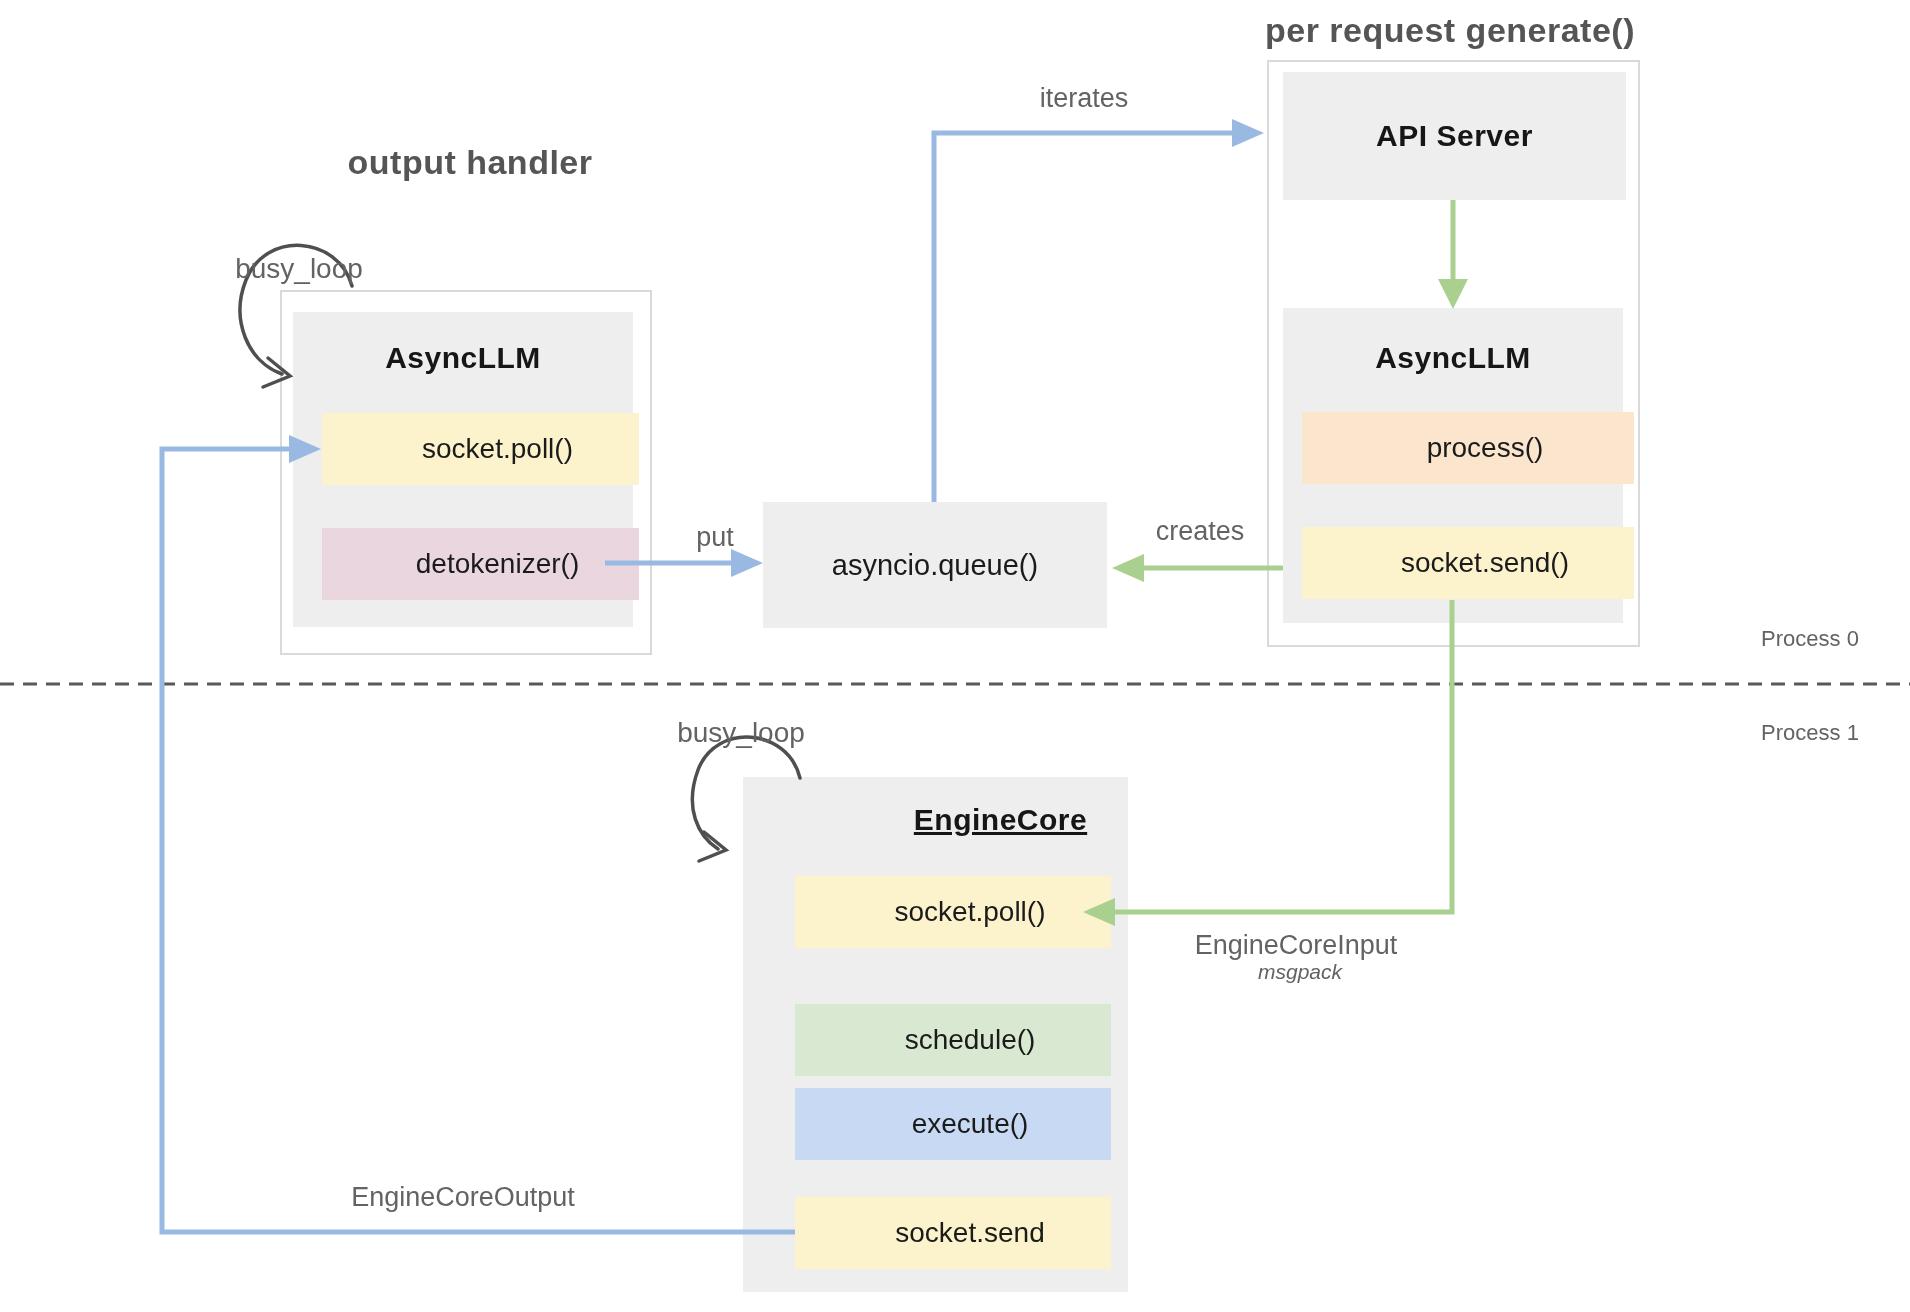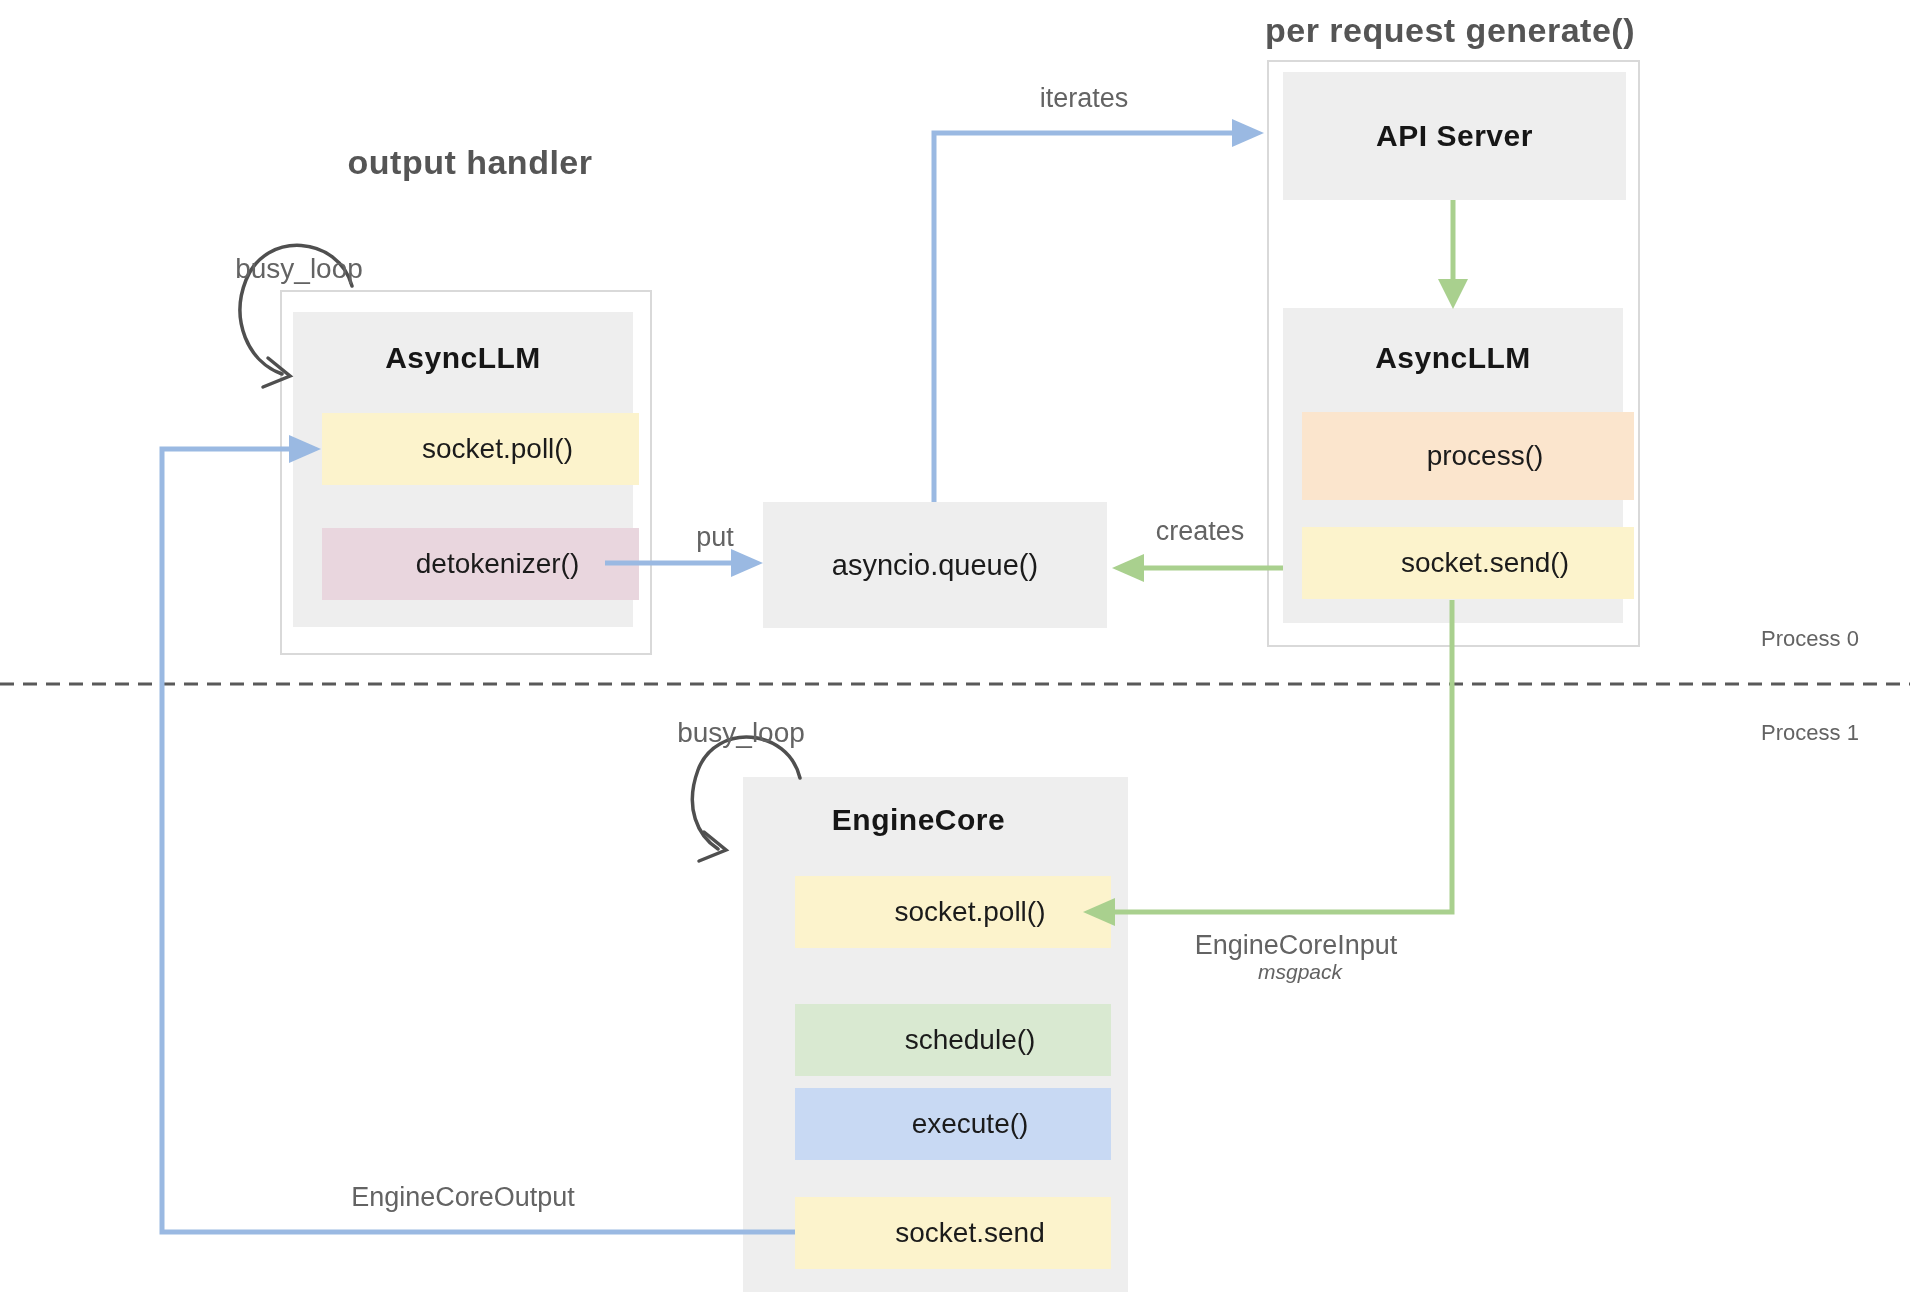--- a/index.html
+++ b/index.html
@@ -79,33 +79,33 @@
   </div>
   <div class="method m-pink" style="left:322px;top:528px;width:283px;height:72px;">
     <span>detokenizer()</span>
   </div>
 
   <div class="node" style="left:1283px;top:72px;width:343px;height:128px;"></div>
   <div class="node-title" style="left:1283px;top:119px;width:343px;">API Server</div>
 
   <div class="node" style="left:1283px;top:308px;width:340px;height:315px;"></div>
   <div class="node-title" style="left:1283px;top:341px;width:340px;">AsyncLLM</div>
-  <div class="method m-orange" style="left:1302px;top:412px;width:298px;height:88px;">
+  <div class="method m-orange" style="left:1302px;top:412px;width:298px;height:72px;">
     <span>process()</span>
   </div>
   <div class="method m-yellow" style="left:1302px;top:527px;width:298px;height:72px;">
     <span>socket.send()</span>
   </div>
 
   <div class="queue-box" style="left:763px;top:502px;width:344px;height:126px;">
     <span>asyncio.queue()</span>
   </div>
 
   <div class="node" style="left:743px;top:777px;width:385px;height:515px;"></div>
-  <div class="node-title" style="left:702px;top:803px;width:433px;">EngineCore</div>
+  <div class="node-title" style="left:784px;top:803px;width:433px;text-decoration:underline;">EngineCore</div>
   <div class="method m-yellow" style="left:795px;top:876px;width:282px;height:72px;">
     <span>socket.poll()</span>
   </div>
   <div class="method m-green" style="left:795px;top:1004px;width:282px;height:72px;">
     <span>schedule()</span>
   </div>
   <div class="method m-blue" style="left:795px;top:1088px;width:282px;height:72px;">
     <span>execute()</span>
   </div>
   <div class="method m-yellow" style="left:795px;top:1197px;width:282px;height:72px;">

